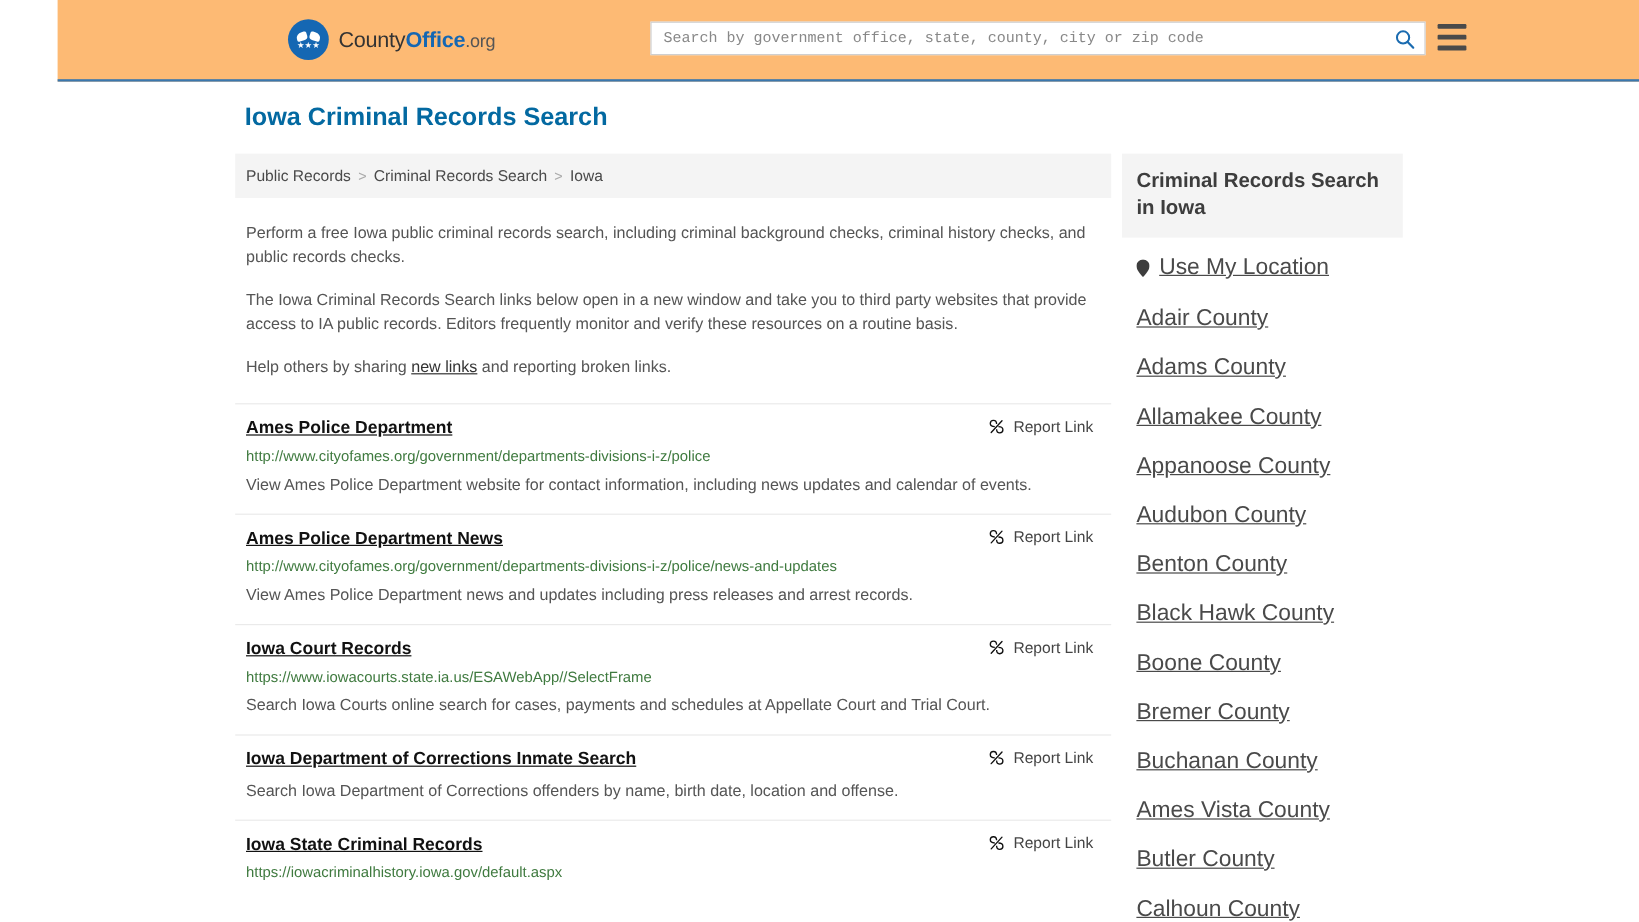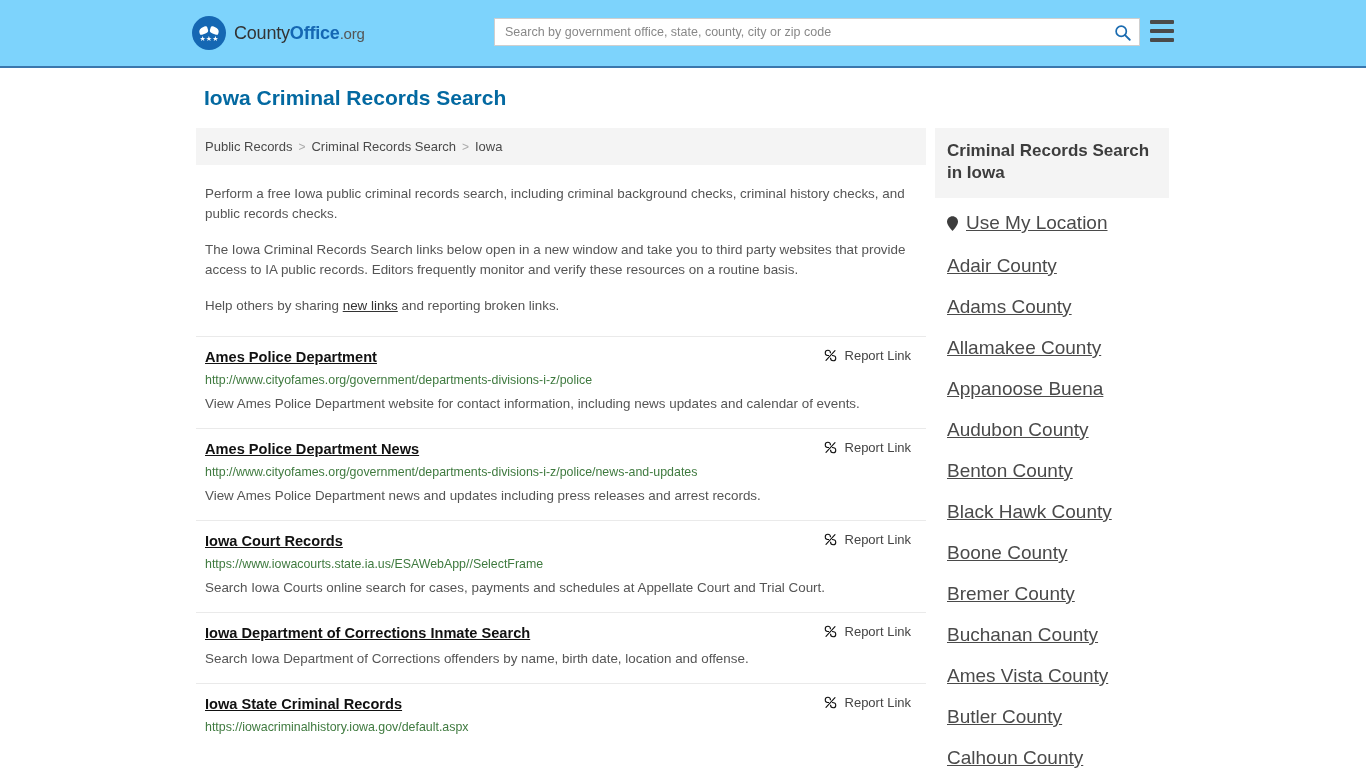--- a/index.html
+++ b/index.html
@@ -8,25 +8,26 @@
     width: 1366px; height: 768px;
     overflow: hidden;
     background: #ffffff;
     font-family: "Liberation Sans", sans-serif;
     color: #444;
   }
 
   
   .header {
     height: 68px;
-    background: #7dd3fc;
+    background: #fdba74;
     border-bottom: 2px solid #3a77ad;
     display: flex;
     align-items: center;
     position: relative;
+    margin-left: 48px;
   }
   .logo-wrap {
     display: flex;
     align-items: center;
     margin-left: 192px;
     text-decoration: none;
   }
   .logo-mark {
     width: 34px; height: 34px;
     border-radius: 50%;
@@ -81,21 +82,21 @@
     display: flex;
     align-items: center;
   }
   .search-input {
     flex: 1;
     border: none;
     outline: none;
     height: 26px;
     padding: 0 10px;
     font-size: 12.5px;
-    font-family: Liberation Sans, sans-serif;
+    font-family: Liberation Mono, monospace;
     color: #333;
     background: transparent;
   }
   .search-input::placeholder { color: #888; }
   .search-btn {
     border: none; background: transparent;
     width: 34px; height: 26px;
     cursor: pointer;
     display: flex; align-items: center; justify-content: center;
     padding: 0;
@@ -391,21 +392,21 @@
       <ul class="side-list">
         <li class="loc">
           <svg class="pin-icon" viewBox="0 0 12 16">
             <path d="M6 0 C2.7 0 0 2.7 0 6 C0 10.2 6 16 6 16 C6 16 12 10.2 12 6 C12 2.7 9.3 0 6 0 Z" fill="#3d3d3d"></path>
           </svg>
           <a href="#">Use My Location</a>
         </li>
         <li><a href="#">Adair County</a></li>
         <li><a href="#">Adams County</a></li>
         <li><a href="#">Allamakee County</a></li>
-        <li><a href="#">Appanoose Buena</a></li>
+        <li><a href="#">Appanoose County</a></li>
         <li><a href="#">Audubon County</a></li>
         <li><a href="#">Benton County</a></li>
         <li><a href="#">Black Hawk County</a></li>
         <li><a href="#">Boone County</a></li>
         <li><a href="#">Bremer County</a></li>
         <li><a href="#">Buchanan County</a></li>
         <li><a href="#">Ames Vista County</a></li>
         <li><a href="#">Butler County</a></li>
         <li><a href="#">Calhoun County</a></li>
         <li><a href="#">Carroll County</a></li>

